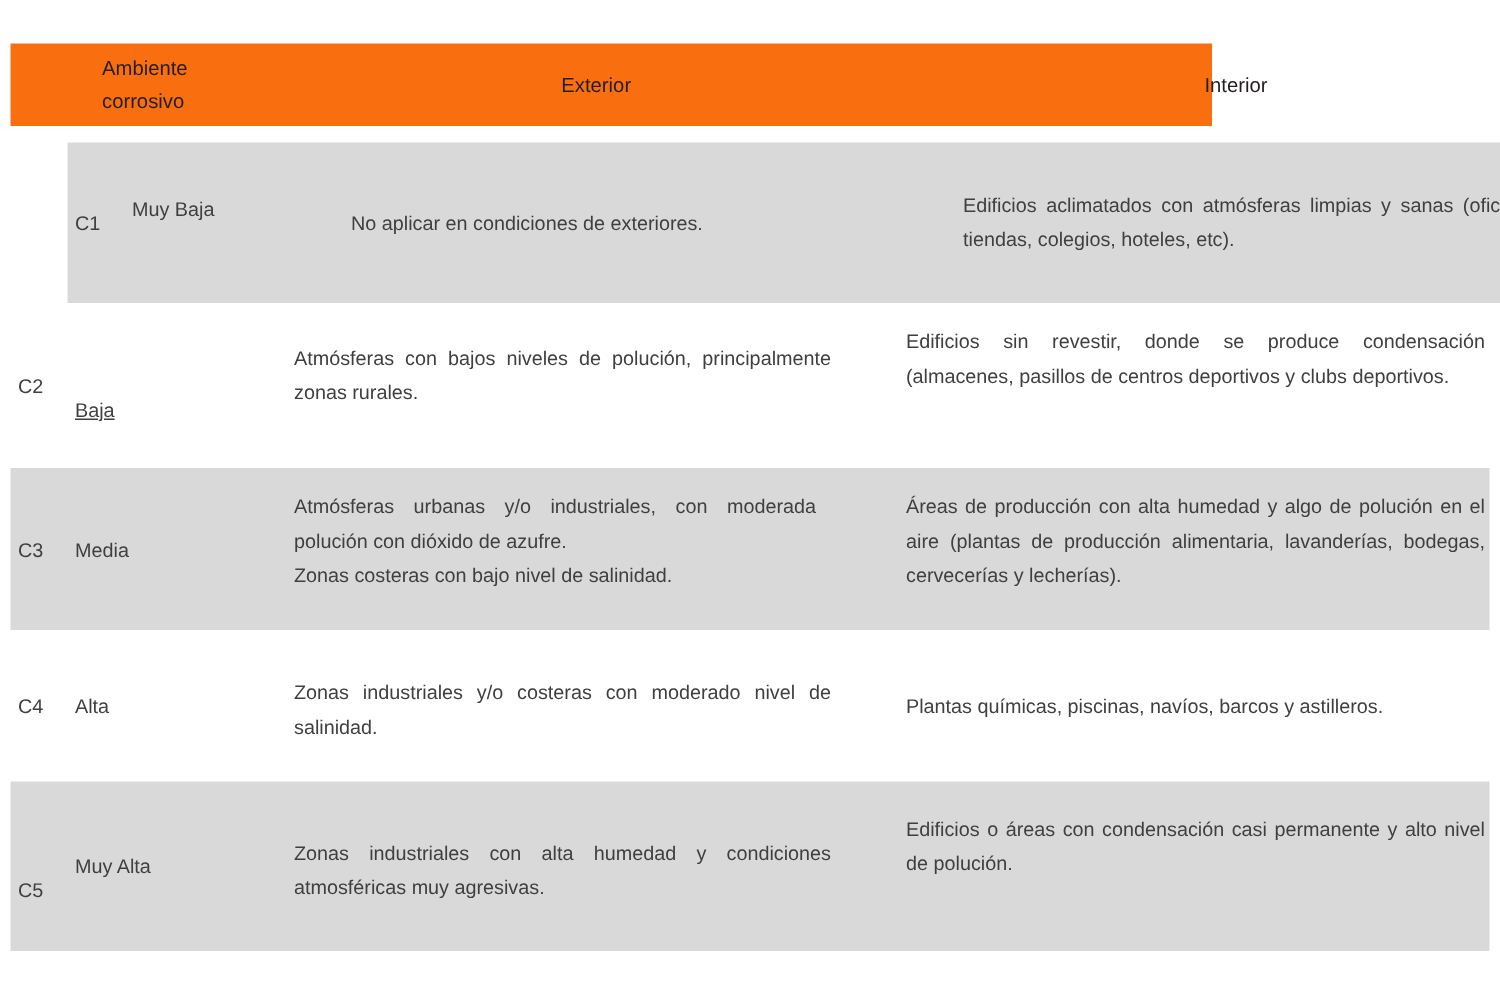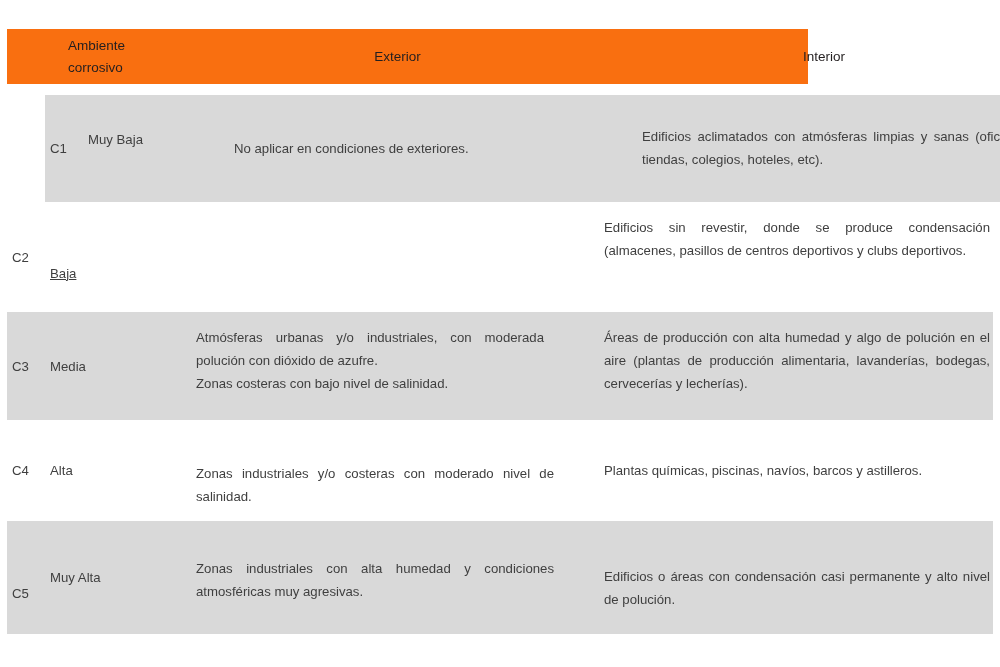--- a/index.html
+++ b/index.html
@@ -130,40 +130,41 @@
   <div class="row shaded" style="top:95px;height:107px;margin-left:38px;">
     <div class="cell cell-code vcenter" style="top:0;height:107px;">C1</div>
     <div class="cell cell-level vcenter" style="top:0;height:89px;text-align:right;">Muy Baja</div>
     <div class="cell cell-ext nojust vcenter" style="top:0;height:107px;">No aplicar en condiciones de exteriores.</div>
     <div class="cell cell-int" style="top:30px;">Edificios aclimatados con atmósferas limpias y sanas (oficinas, tiendas, colegios, hoteles, etc).</div>
   </div>
 
   <div class="row plain" style="top:202px;height:110px;">
     <div class="cell cell-code vcenter" style="top:0;height:110px;">C2</div>
     <div class="cell cell-level vcenter" style="top:16px;height:110px;text-decoration:underline;">Baja</div>
+    <div class="cell cell-ext" style="top:25px;">Atmósferas con bajos niveles de polución, principalmente zonas rurales.</div>
     <div class="cell cell-int" style="top:14px;">Edificios sin revestir, donde se produce condensación (almacenes, pasillos de centros deportivos y clubs deportivos.</div>
   </div>
 
   <div class="row shaded" style="top:312px;height:108px;">
     <div class="cell cell-code vcenter" style="top:0;height:108px;">C3</div>
     <div class="cell cell-level vcenter" style="top:0;height:108px;">Media</div>
     <div class="cell cell-ext" style="top:14px;width:348px;">
       <p>Atmósferas urbanas y/o industriales, con moderada polución con dióxido de azufre.</p>
       <p class="nojust" style="text-align:left;">Zonas costeras con bajo nivel de salinidad.</p>
     </div>
     <div class="cell cell-int" style="top:14px;">Áreas de producción con alta humedad y algo de polución en el aire (plantas de producción alimentaria, lavanderías, bodegas, cervecerías y lecherías).</div>
   </div>
 
   <div class="row plain" style="top:420px;height:101px;">
     <div class="cell cell-code vcenter" style="top:0;height:101px;">C4</div>
     <div class="cell cell-level vcenter" style="top:0;height:101px;">Alta</div>
-    <div class="cell cell-ext" style="top:30px;margin-top:12px;">Zonas industriales y/o costeras con moderado nivel de salinidad.</div>
+    <div class="cell cell-ext" style="top:30px;">Zonas industriales y/o costeras con moderado nivel de salinidad.</div>
     <div class="cell cell-int nojust vcenter" style="top:0;height:101px;text-align:center;">Plantas químicas, piscinas, navíos, barcos y astilleros.</div>
   </div>
 
   <div class="row shaded" style="top:521px;height:113px;">
     <div class="cell cell-code vcenter" style="top:0;height:144px;">C5</div>
     <div class="cell cell-level vcenter" style="top:0;height:113px;">Muy Alta</div>
     <div class="cell cell-ext" style="top:36px;">Zonas industriales con alta humedad y condiciones atmosféricas muy agresivas.</div>
-    <div class="cell cell-int" style="top:44px;">Edificios o áreas con condensación casi permanente y alto nivel de polución.</div>
+    <div class="cell cell-int" style="top:20px;">Edificios o áreas con condensación casi permanente y alto nivel de polución.</div>
   </div>
 
 </div>
 
 </body></html>

